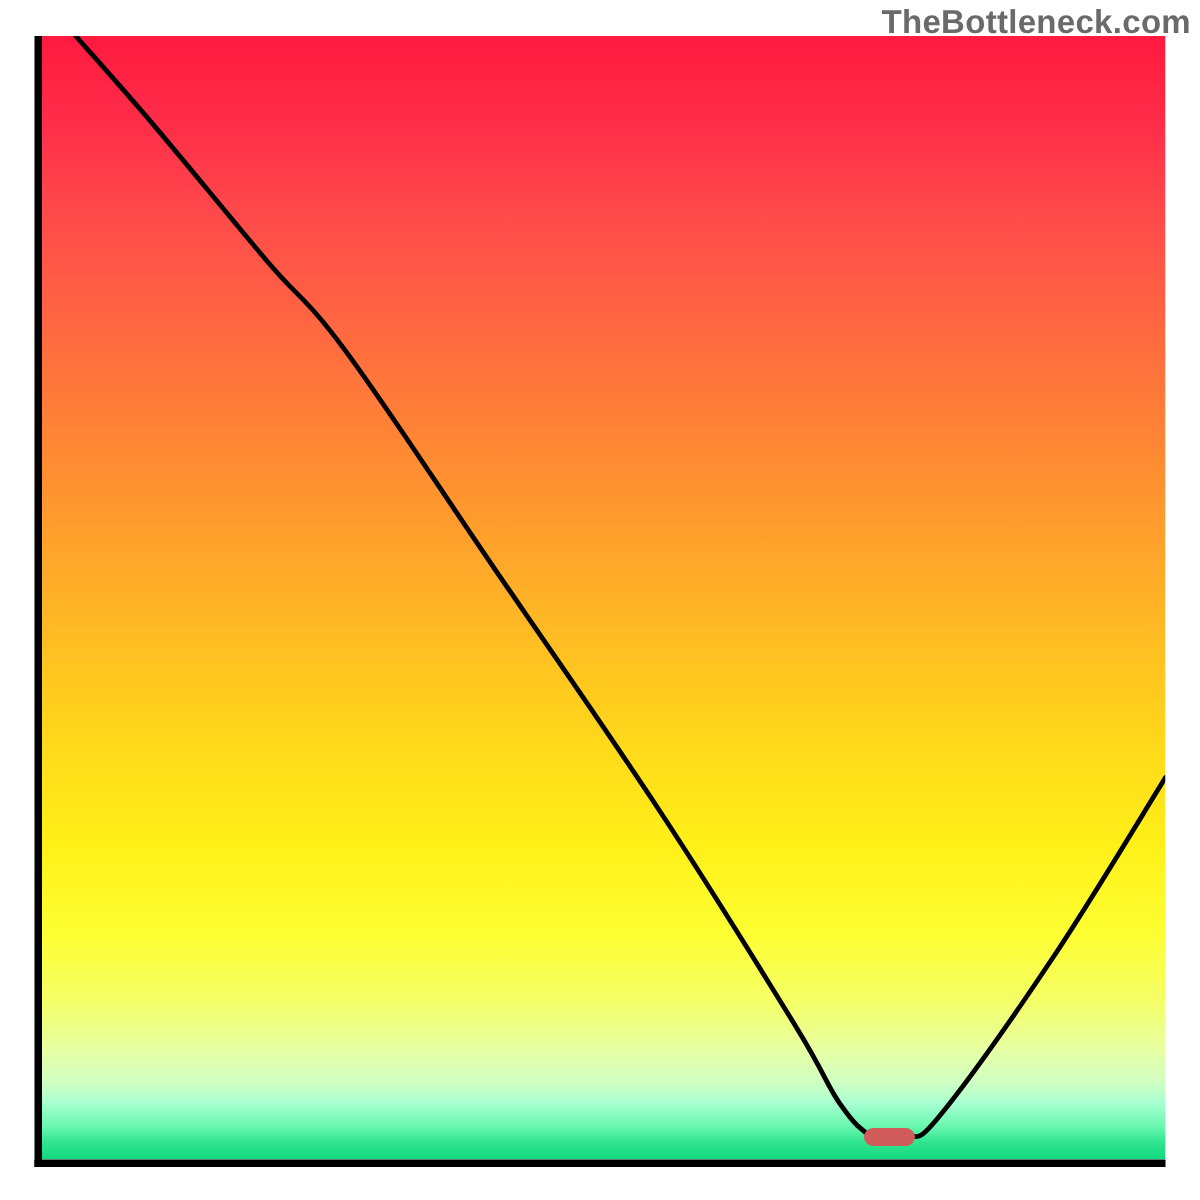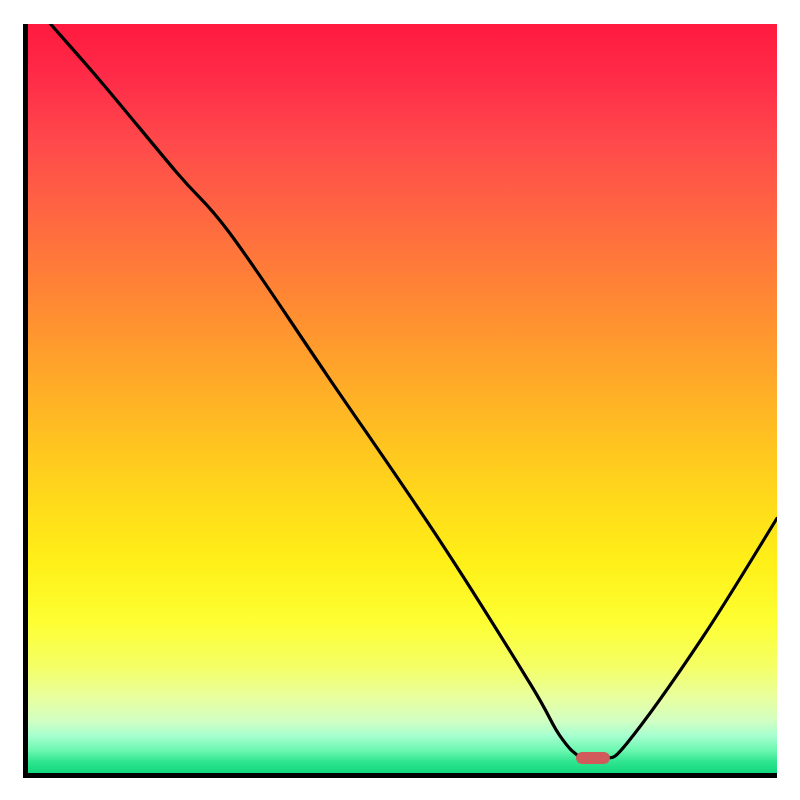--- a/index.html
+++ b/index.html
@@ -85,20 +85,21 @@
     height: 12px;
     border-radius: 6px;
     background: #d15a5a;
   }
 </style>
 </head>
 <body>
 
 <div class="container">
 
+  <div class="watermark">TheBottleneck.com</div>
 
   <div class="plot-area">
     <div class="gradient"></div>
 
     <svg class="curve" viewBox="0 0 749 749" preserveAspectRatio="none">
       <path id="curve-path" fill="none" stroke="#000" stroke-width="3.2" stroke-linecap="round" stroke-linejoin="round" d="M 22.47 0 C 31.9074 10.785599999999992, 51.9806 32.95599999999997, 74.9 59.91999999999996 C 97.8194 86.88399999999996, 126.88060000000002 122.83599999999994, 149.8 149.79999999999995 C 172.7194 176.76399999999995, 175.26600000000002 173.31860000000003, 202.23000000000002 209.72000000000003 C 229.19400000000002 246.12140000000002, 261.85040000000004 296.7538, 299.6 352.03 C 337.3496 407.30619999999993, 375.5486 461.5337999999999, 411.95000000000005 516.81 C 448.35140000000007 572.0862, 480.25880000000006 624.0668000000001, 501.83000000000004 659.12 C 523.4012 694.1732, 522.3525999999999 698.068, 531.79 711.55 C 541.2274 725.0319999999999, 546.1708 729.9753999999999, 554.26 734.02 C 562.3492 738.0646, 568.6408 736.7164, 576.73 734.02 C 584.8192 731.3235999999999, 581.6734 740.6111999999999, 599.2 719.04 C 616.7266000000001 697.4688, 647.1360000000001 654.6260000000001, 674.1 614.1800000000001 C 701.064 573.734, 735.518 515.9112, 749 494.34"></path>
     </svg>
 
     <div class="marker-wrap" style="left: 548.495px; top: 728.02px;">
       <div class="marker" style="background: rgb(209, 90, 90);"></div>

